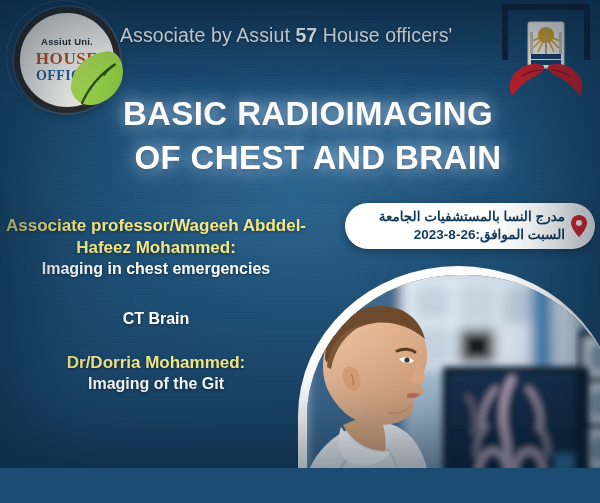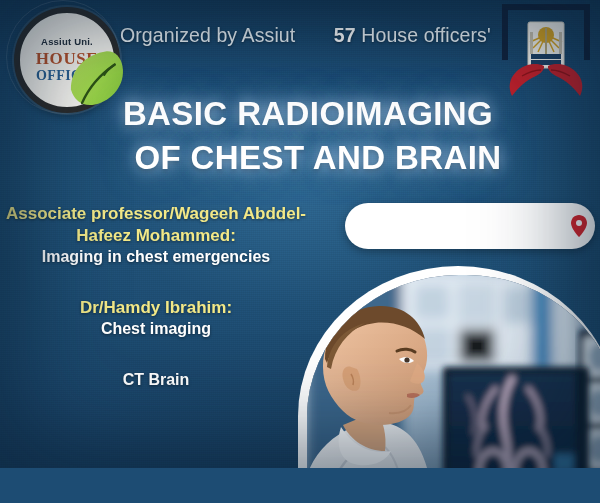--- a/index.html
+++ b/index.html
@@ -50,41 +50,42 @@
 
   
   .uni-logo{position:absolute;right:4px;top:2px;width:100px;height:102px;}
 
   
   .organizer{
     position:absolute;left:120px;top:24px;width:400px;
     color:#eef4f8;font-size:19.5px;font-weight:normal;letter-spacing:.1px;
     text-shadow:0 1px 3px rgba(0,0,0,.45);
   }
-  .organizer b{font-weight:bold;color:#ffffff;margin-left:33px;}
+  .organizer b{font-weight:bold;color:#ffffff;}
 
   
   .title{
     position:absolute;left:16px;right:0;top:92px;text-align:center;
     color:#ffffff;font-weight:bold;font-size:33px;line-height:1.32;
     letter-spacing:.4px;
     text-shadow:0 0 16px rgba(200,228,255,.80), 0 0 34px rgba(150,200,245,.55), 0 2px 4px rgba(0,0,0,.30);
     font-stretch:condensed;
   }
   .title .l2{display:block;padding-left:20px;}
 
   
   .speakers{
     position:absolute;left:0;top:203px;width:312px;text-align:center;
   }
   .spk{margin-bottom:14px;}
   .spk:last-child{margin-bottom:0;}
   .spk-name{
     color:#f2e887;font-weight:bold;font-size:17px;line-height:1.28;
     text-shadow:0 1px 3px rgba(0,0,0,.45);
+    margin-top:12px;
   }
   .spk-topic{
     color:#ffffff;font-weight:bold;font-size:16px;line-height:1.3;
     text-shadow:0 1px 3px rgba(0,0,0,.45);
   }
   .s1{margin-bottom:30px;}
   .s2{margin-bottom:30px;}
   .s3{margin-bottom:22px;}
 
   
@@ -174,41 +175,39 @@
           <stop offset="100%" stop-color="#7cbd33"></stop>
         </linearGradient>
       </defs>
       <path d="M3 30 C8 10 28 0 48 3 C56 5 60 12 59 22 C57 40 40 52 22 51 C10 50 3 42 3 30 Z" fill="url(#lg)"></path>
       <path d="M10 46 C20 34 34 24 52 18" stroke="#2e5414" stroke-width="2.4" fill="none" stroke-linecap="round"></path>
       <path d="M52 18 C46 20 42 22 39 25" stroke="#2e5414" stroke-width="2.2" fill="none" stroke-linecap="round"></path>
     </svg>
   </div>
 
   <div class="organizer">
-    <span>Organized by Assiut </span><b>57</b><span> House officers'</span>
+    <span>Associate by Assiut </span><b>57</b><span> House officers'</span>
   </div>
 
   <div class="title">
     <span class="l1">BASIC RADIOIMAGING</span>
     <span class="l2">OF CHEST AND BRAIN</span>
   </div>
 
   <div class="speakers">
     <div class="spk s1">
       <div class="spk-name">Associate professor/Wageeh Abddel-Hafeez Mohammed:</div>
       <div class="spk-topic">Imaging in chest emergencies</div>
     </div>
-    <div class="spk s2">
-      <div class="spk-name">Dr/Hamdy Ibrahim:</div>
-      <div class="spk-topic">Chest imaging</div>
-    </div>
     <div class="spk s3">
       <div class="spk-topic">CT Brain</div>
     </div>
     <div class="spk">
+      <div class="spk-name">Dr/Dorria Mohammed:</div>
+      <div class="spk-topic">Imaging of the Git</div>
     </div>
   </div>
 
   <div class="photo-wrap">
     <div class="photo">
       <svg viewBox="0 0 311 251" xmlns="http://www.w3.org/2000/svg" preserveAspectRatio="xMidYMid slice">
         <defs>
           <linearGradient id="bgp" x1="0" y1="0" x2="1" y2="1">
             <stop offset="0%" stop-color="#dfe9f2"></stop>
             <stop offset="45%" stop-color="#9fb8cd"></stop>
@@ -307,20 +306,24 @@
         <path d="M100 119 C106 117 111 118 113 120 C110 123 104 124 100 122 Z" fill="#b9705a"></path>
 
         <path d="M82 138 C92 139 100 136 104 130" stroke="#c38f69" stroke-width="2" fill="none" opacity=".7"></path>
 
         <path d="M34 152 C46 172 66 180 84 176 C78 188 60 194 44 188 C34 184 28 170 34 152 Z" fill="#ffffff"></path>
       </svg>
     </div>
   </div>
 
   <div class="venue">
+    <div class="venue-text">
+      <div>مدرج النسا بالمستشفيات الجامعة</div>
+      <div>السبت الموافق:26-8-2023</div>
+    </div>
     <div class="pin">
       <svg viewBox="0 0 16 22" xmlns="http://www.w3.org/2000/svg">
         <path d="M8 0 C3.6 0 0 3.6 0 8 C0 14 8 22 8 22 C8 22 16 14 16 8 C16 3.6 12.4 0 8 0 Z" fill="#d8232a"></path>
         <circle cx="8" cy="8" r="3" fill="#ffffff"></circle>
       </svg>
     </div>
   </div>
 
   <div class="vig"></div>
 </div>

